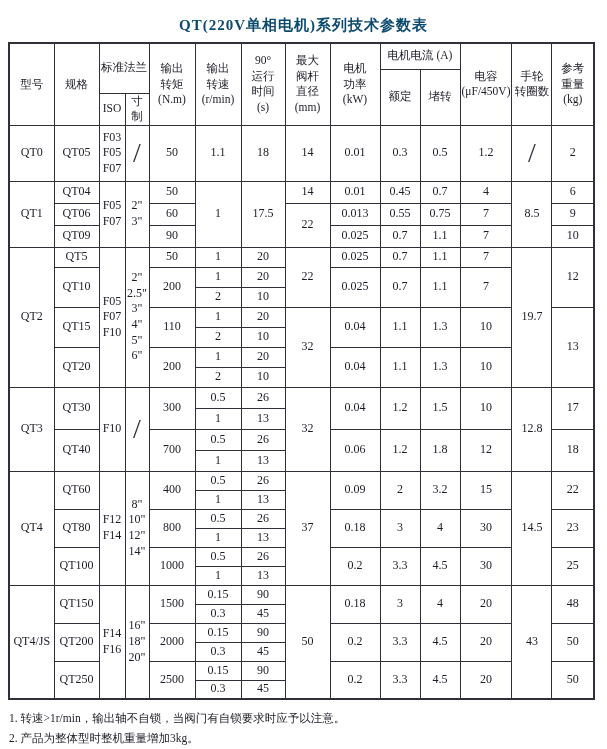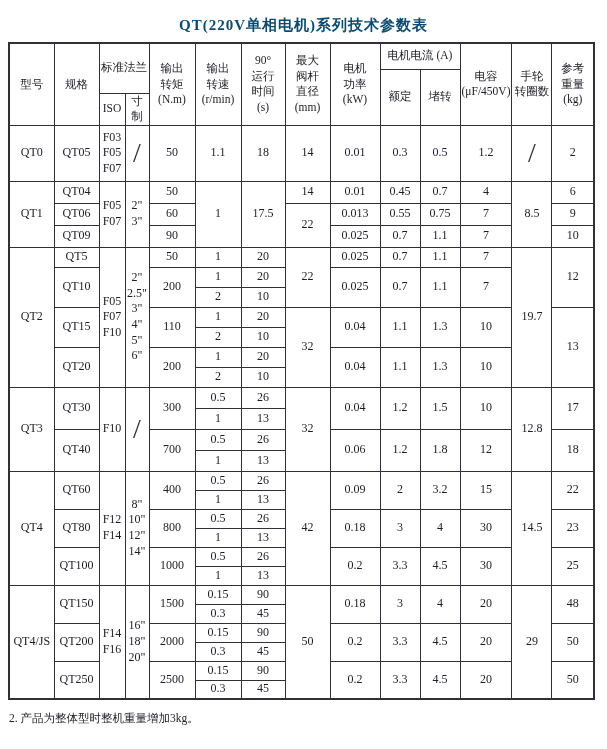--- a/index.html
+++ b/index.html
@@ -291,21 +291,21 @@
           <td rowspan="2">QT60</td>
           <td rowspan="6">F12
 F14</td>
           <td rowspan="6">8"
 10"
 12"
 14"</td>
           <td rowspan="2">400</td>
           <td>0.5</td>
           <td>26</td>
-          <td rowspan="6">42</td>
+          <td rowspan="6">37</td>
           <td rowspan="2">0.09</td>
           <td rowspan="2">2</td>
           <td rowspan="2">3.2</td>
           <td rowspan="2">15</td>
           <td rowspan="6">14.5</td>
           <td rowspan="2">22</td>
         </tr>
         <tr style="height: 19px;">
           <td>1</td>
           <td>13</td>
@@ -349,21 +349,21 @@
 18"
 20"</td>
           <td rowspan="2">1500</td>
           <td>0.15</td>
           <td>90</td>
           <td rowspan="6">50</td>
           <td rowspan="2">0.18</td>
           <td rowspan="2">3</td>
           <td rowspan="2">4</td>
           <td rowspan="2">20</td>
-          <td rowspan="6">29</td>
+          <td rowspan="6">43</td>
           <td rowspan="2">48</td>
         </tr>
         <tr style="height: 19px;">
           <td>0.3</td>
           <td>45</td>
         </tr>
         <tr style="height: 19px;">
           <td rowspan="2">QT200</td>
           <td rowspan="2">2000</td>
           <td>0.15</td>
@@ -390,15 +390,16 @@
           <td rowspan="2">50</td>
         </tr>
         <tr style="height: 19px;">
           <td>0.3</td>
           <td>45</td>
         </tr>
       </tbody>
   </table>
 
   <div class="notes">
+    <div>1. 转速&gt;1r/min，输出轴不自锁，当阀门有自锁要求时应予以注意。</div>
     <div>2. 产品为整体型时整机重量增加3kg。</div>
   </div>
 </div>
 
 </body></html>

